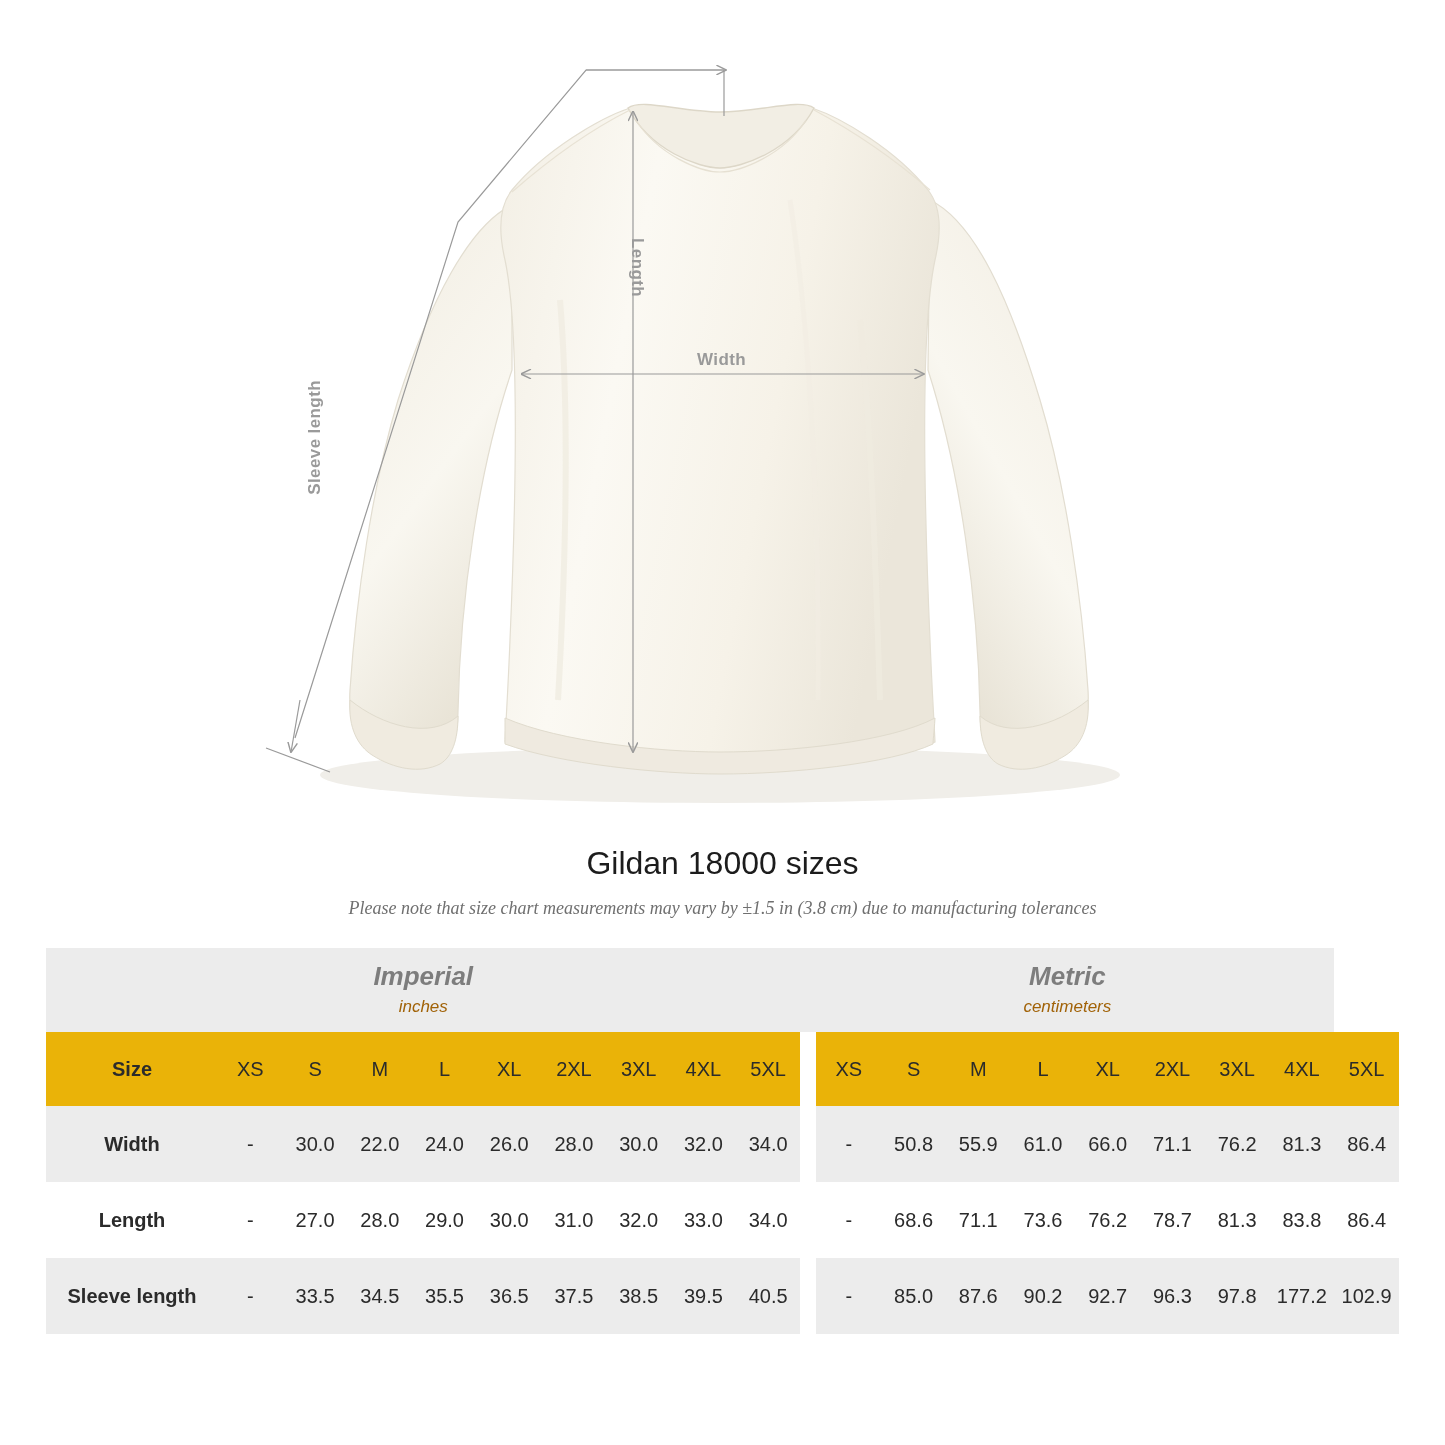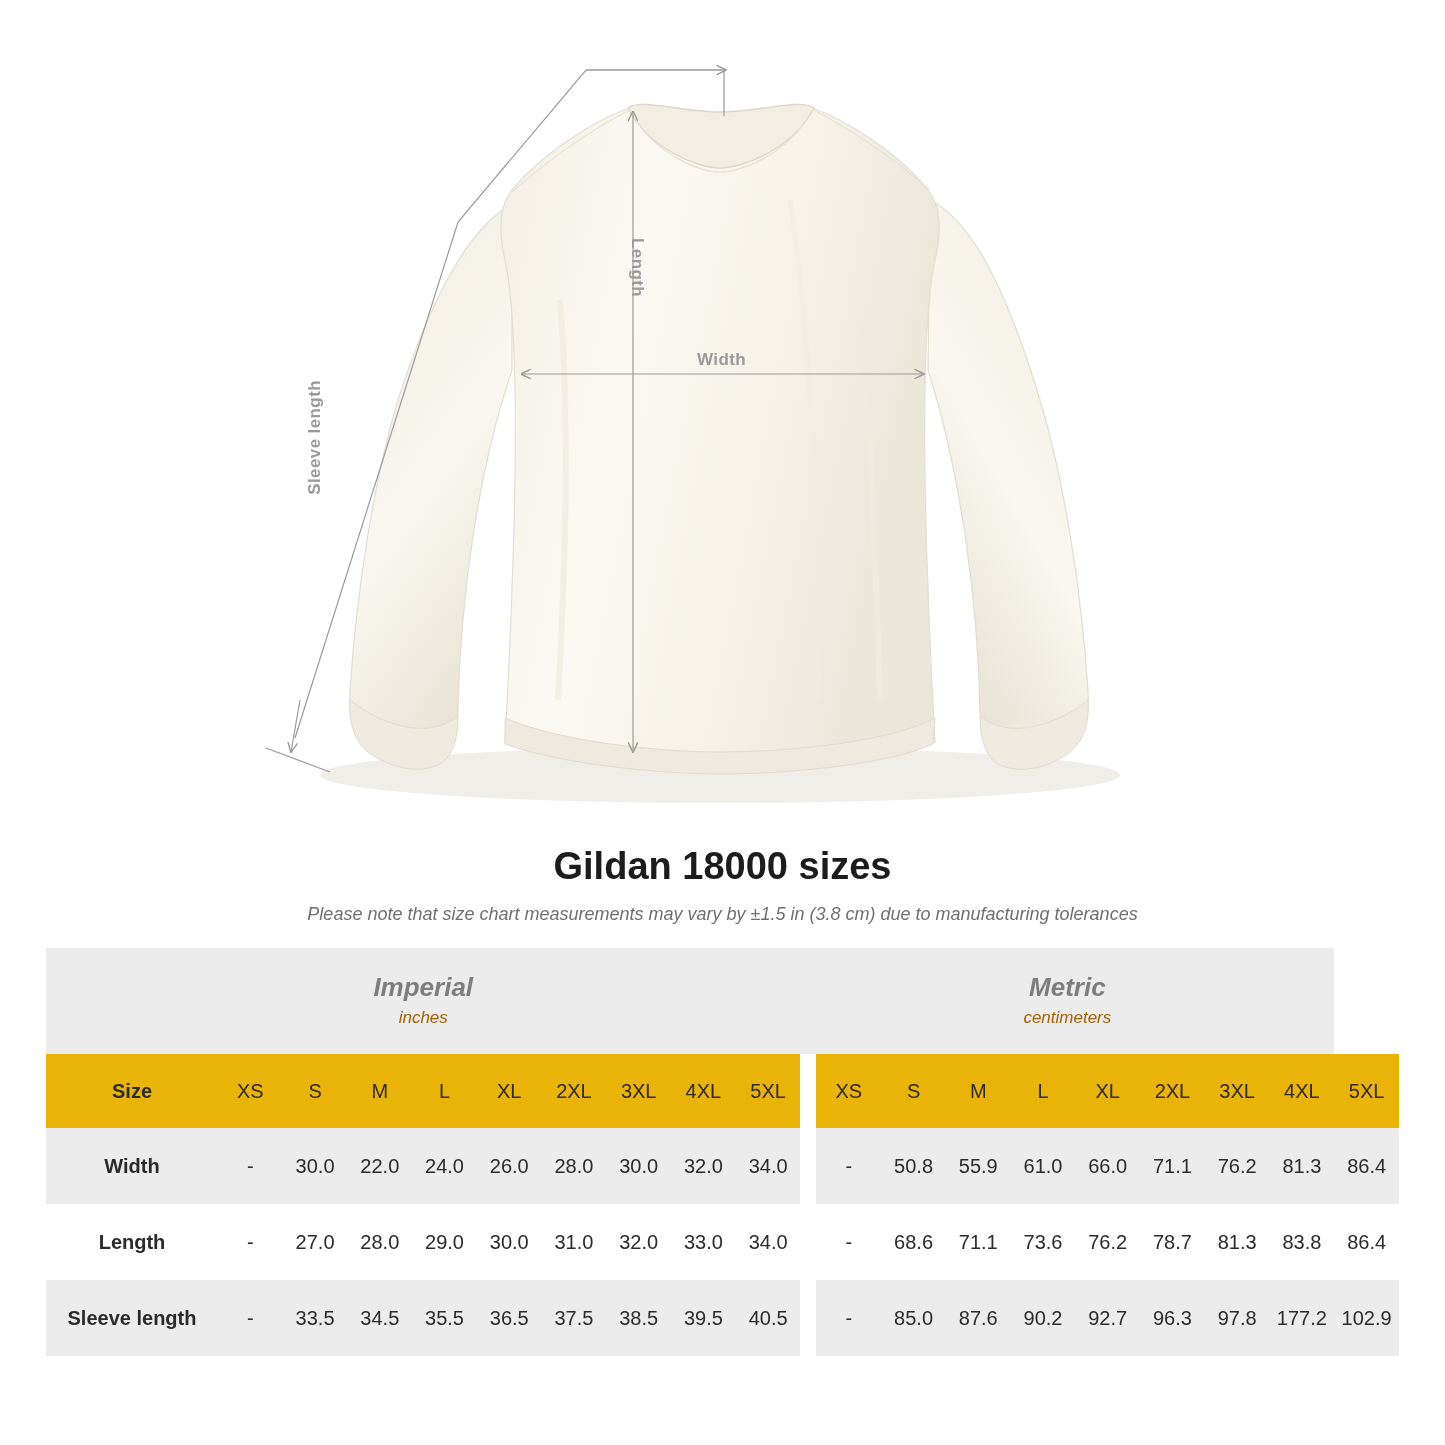--- a/index.html
+++ b/index.html
@@ -54,30 +54,31 @@
 
   
   .title-block {
     position: absolute;
     top: 845px;
     left: 0;
     width: 1445px;
     text-align: center;
   }
   .chart-title {
-    font-size: 38px;
-    font-weight: bold;
+    font-size: 32px;
+    font-weight: normal;
     color: #1c1c1c;
     margin: 0 0 16px 0;
   }
   .chart-note {
     font-size: 18px;
     font-style: italic;
     color: #6f6f6f;
     margin: 0;
+    font-family: Liberation Serif, serif;
   }
 
   
   .table-area {
     position: absolute;
     top: 948px;
     left: 46px;
     width: 1353px;
   }
   table.size-table {
@@ -85,21 +86,21 @@
     width: 1353px;
     table-layout: fixed;
   }
   table.size-table td, table.size-table th {
     padding: 0;
     text-align: center;
     vertical-align: middle;
     font-weight: normal;
   }
   .unit-head-row td {
-    height: 106px;
+    height: 84px;
     background: #ececec;
   }
   .unit-title {
     font-size: 26px;
     font-style: italic;
     font-weight: bold;
     color: #7d7d7d;
     line-height: 1.25;
   }
   .unit-sub {

